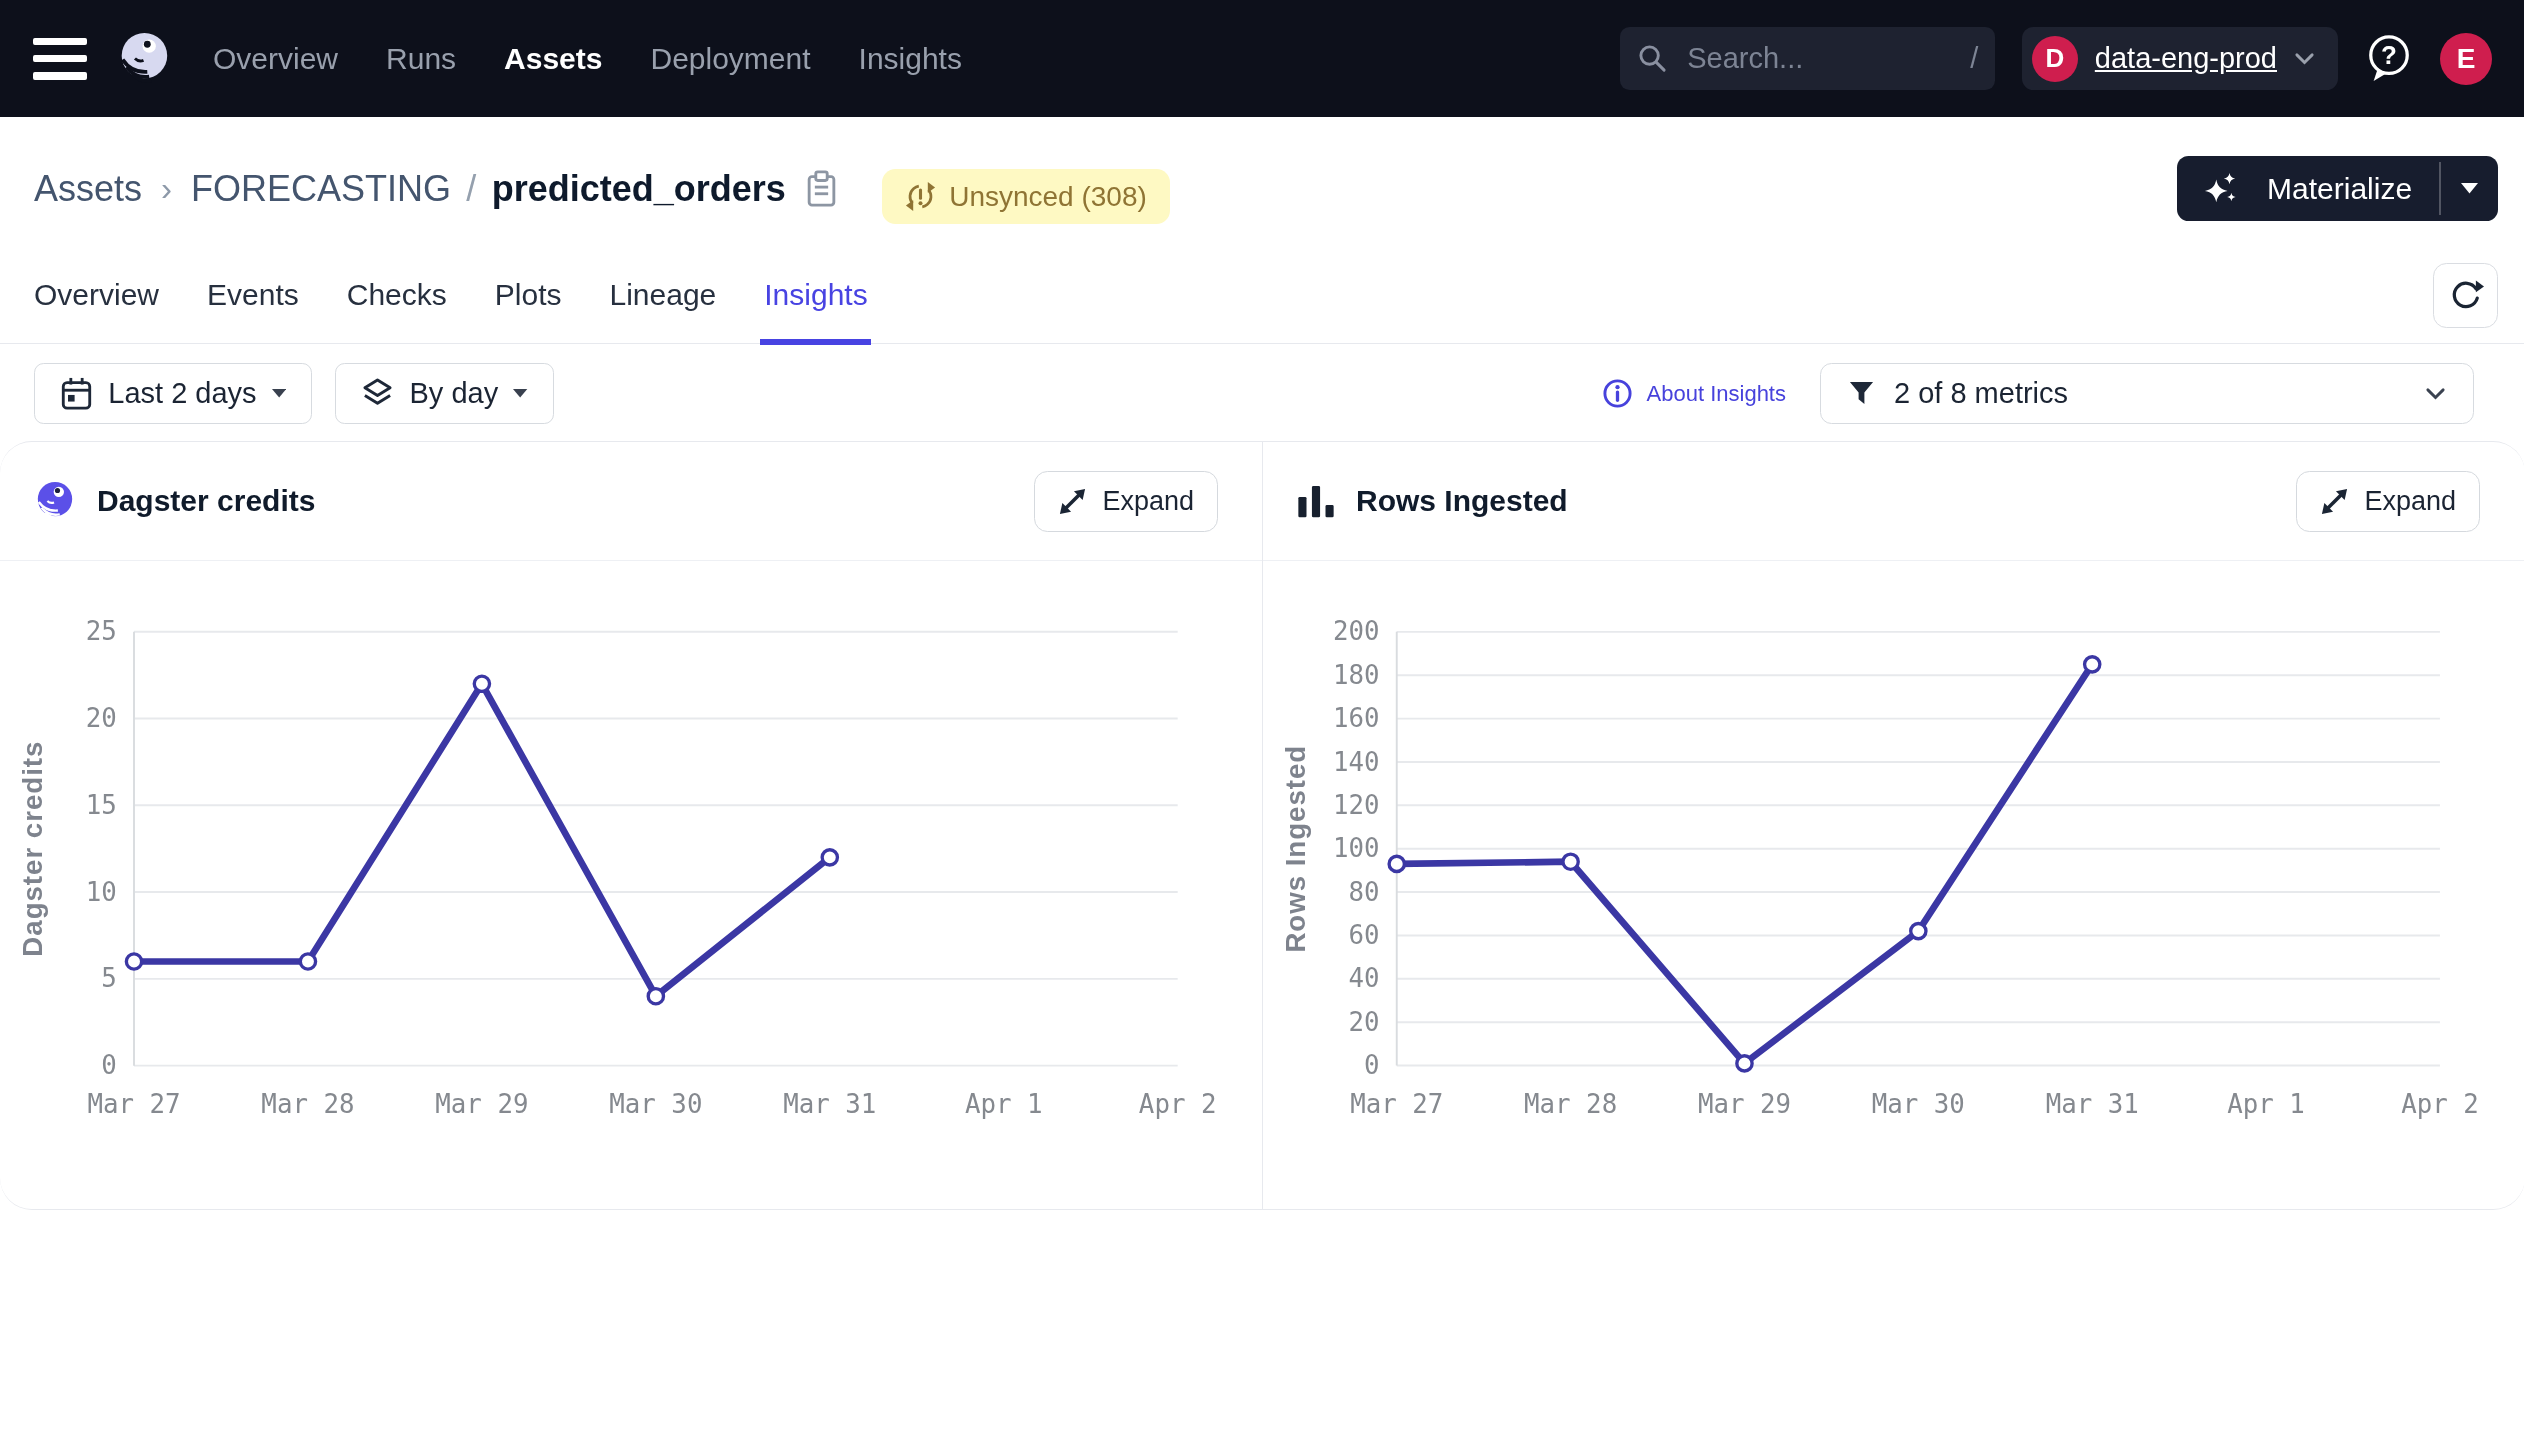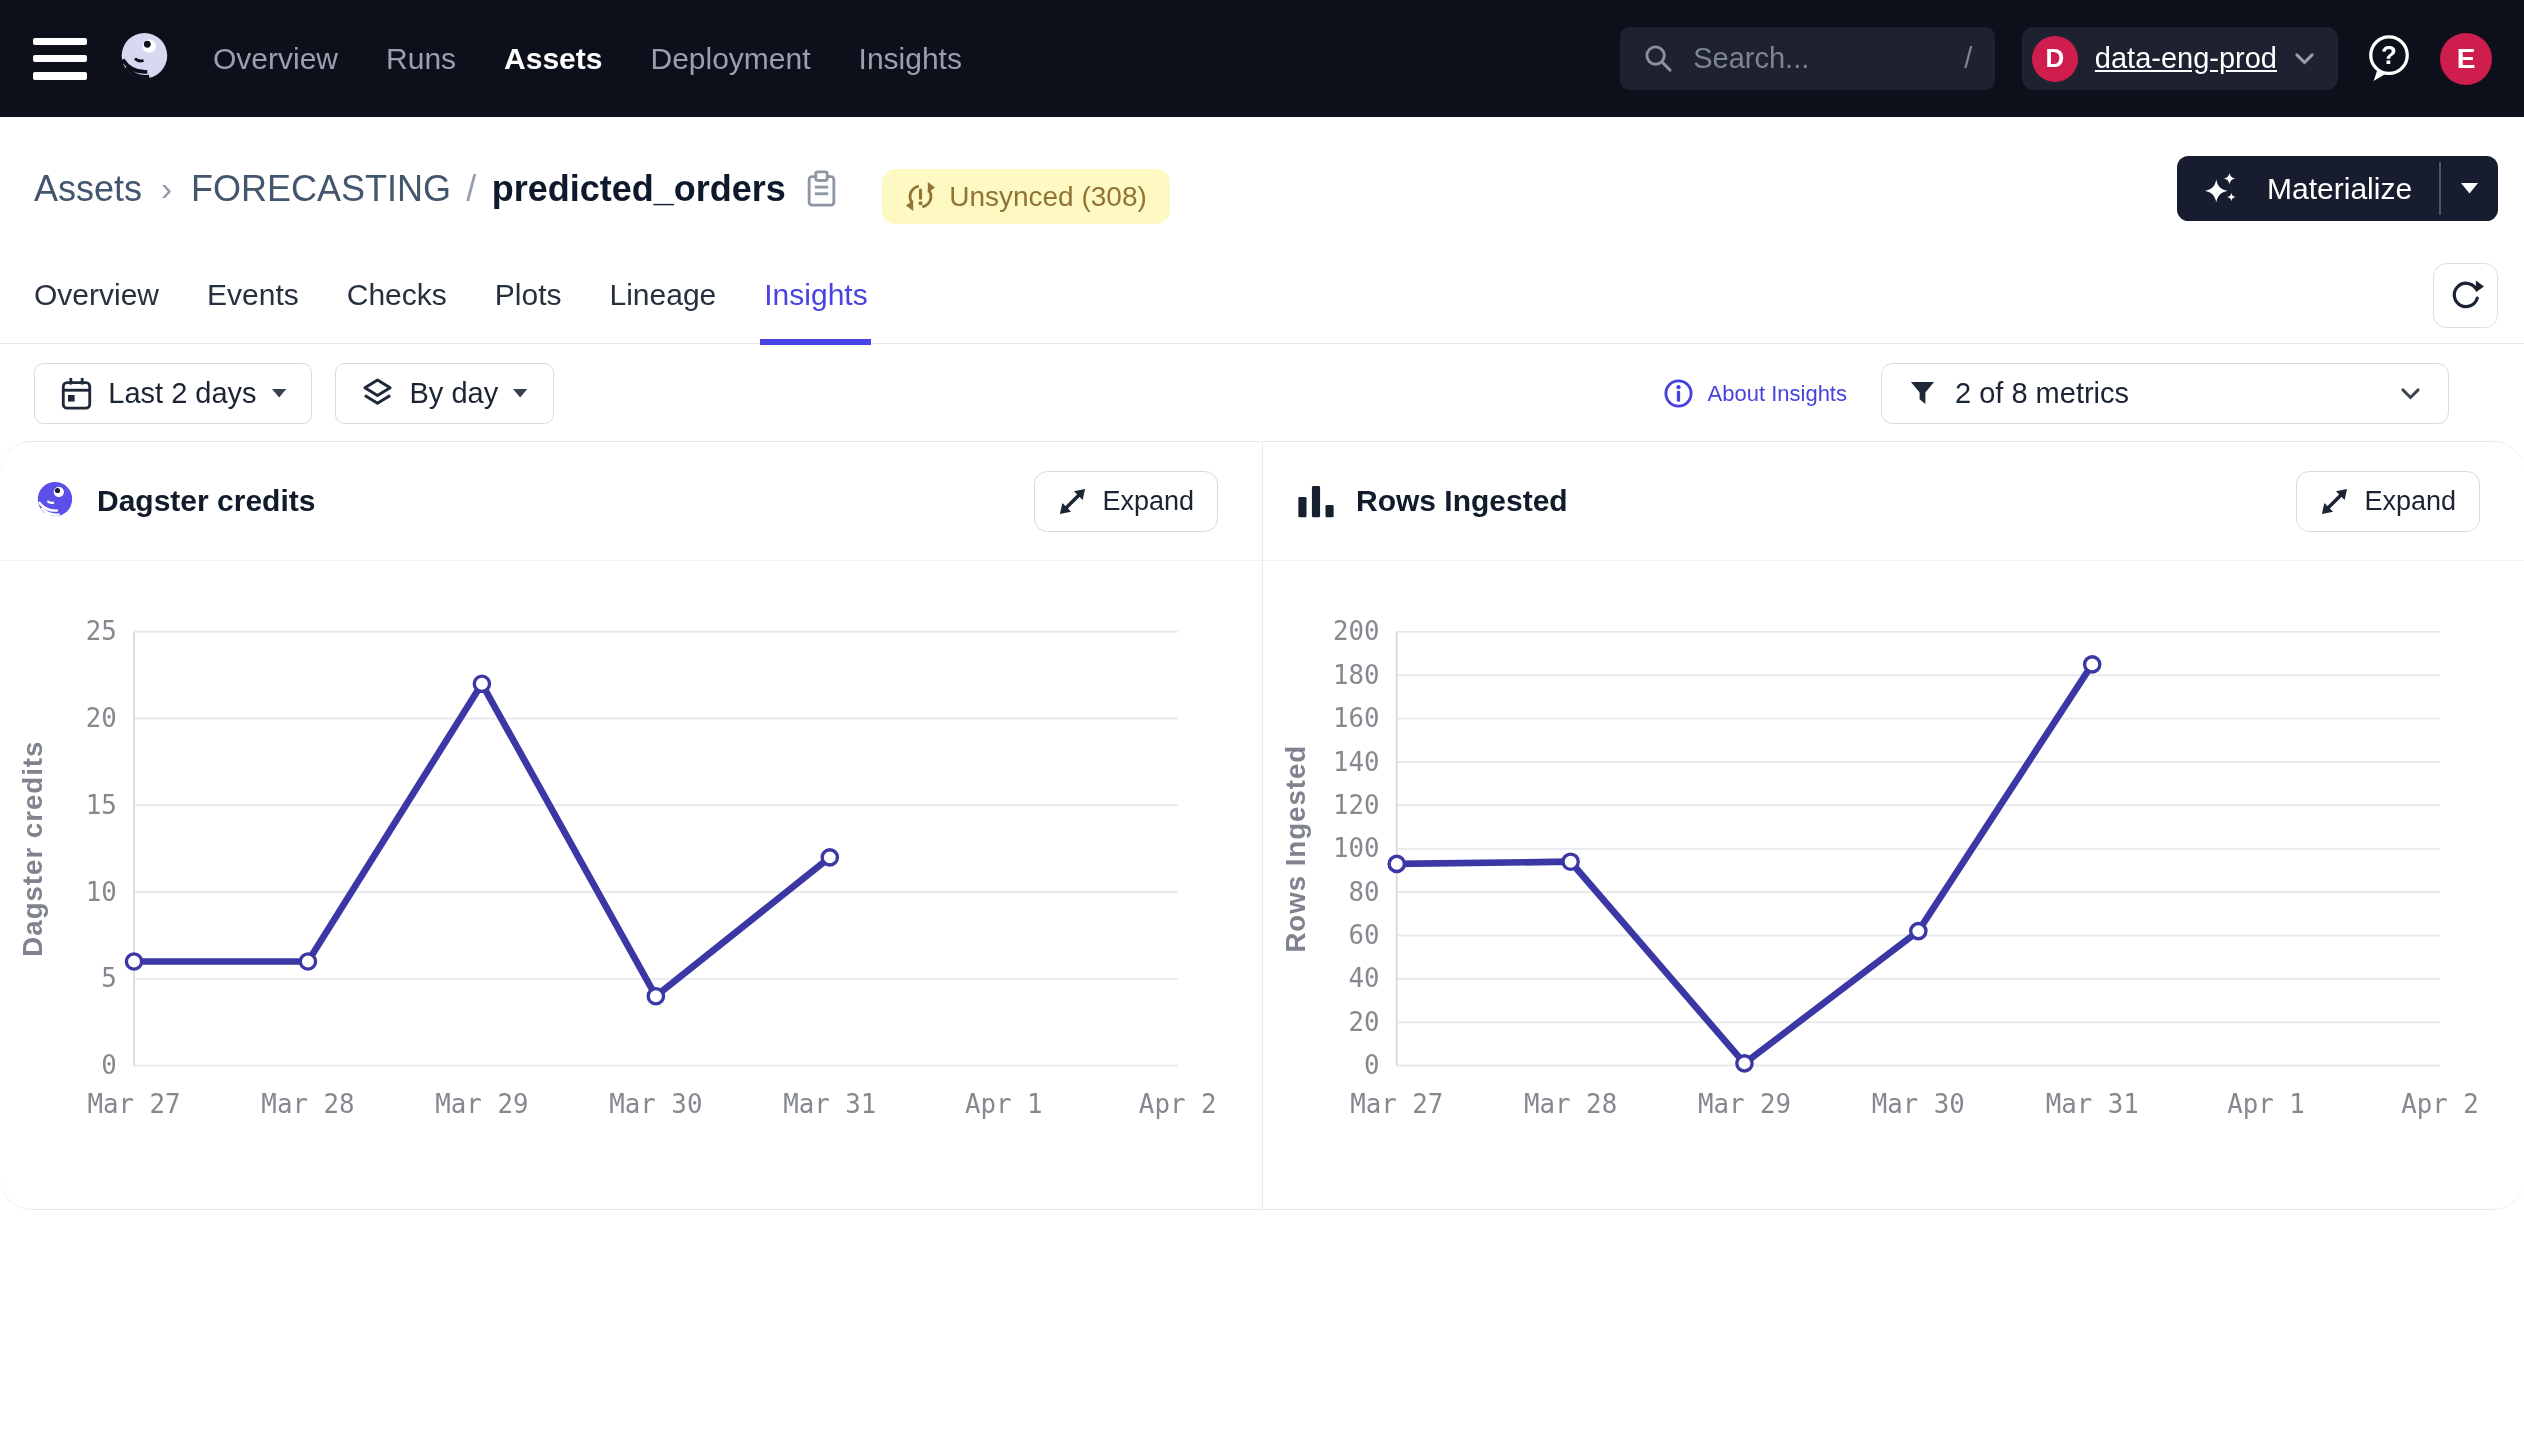--- a/index.html
+++ b/index.html
@@ -8,21 +8,21 @@
 
   
   .topnav{height:117px;background:#0d101b;display:flex;align-items:center;padding:0 33px;}
   .hamburger{width:54px;height:42px;display:flex;flex-direction:column;justify-content:space-between;cursor:pointer;margin-right:29px;}
   .hamburger span{display:block;height:7.7px;background:#fff;border-radius:1.9px;}
   .logo-wrap{margin-right:42px;display:flex;align-items:center;}
   .nav-links{display:flex;align-items:center;gap:48px;}
   .nav-link{font-size:30px;color:#99a0ad;cursor:pointer;}
   .nav-link.active{color:#ffffff;font-weight:700;}
   .topnav-right{margin-left:auto;display:flex;align-items:center;gap:27px;}
-  .searchbox{width:375px;height:63px;background:#1e2230;border-radius:9.6px;display:flex;align-items:center;gap:17px;padding:0 23px;}
+  .searchbox{width:375px;height:63px;background:#1e2230;border-radius:9.6px;display:flex;align-items:center;gap:17px;padding:0 17px;}
   .searchbox input{flex:1;background:transparent;border:0;outline:0;color:#cfd3dc;font-size:29px;font-family:inherit;min-width:0;}
   .searchbox input::placeholder{color:#7d8494;}
   .slash-hint{color:#7d8494;font-size:29px;}
   .orgpill{height:63px;background:#1e2230;border-radius:11.5px;display:flex;align-items:center;gap:17px;padding:0 23px 0 9.6px;cursor:pointer;}
   .d-circle{width:46px;height:46px;border-radius:50%;background:#cf1e4e;color:#fff;font-size:26px;font-weight:700;display:flex;align-items:center;justify-content:center;}
   .org-name{color:#fff;font-size:29px;text-decoration:underline;}
   .avatar{width:52px;height:52px;border-radius:50%;background:#cf1e4e;color:#fff;font-size:28px;font-weight:700;display:flex;align-items:center;justify-content:center;cursor:pointer;}
 
   
   .crumbrow{display:flex;align-items:center;padding:36px 27px 21px 34px;background:#fff;}
@@ -42,21 +42,21 @@
   .tab{font-size:30px;color:#27303f;padding-bottom:31px;cursor:pointer;position:relative;}
   .tab.active{color:#4843e2;font-weight:500;}
   .tab.active::after{content:"";position:absolute;left:-3.8px;right:-3.8px;bottom:-1.9px;height:5.7px;background:#4843e2;}
   .refreshbtn{position:absolute;right:27px;bottom:15.3px;width:65px;height:65px;border:1.9px solid #dadde2;border-radius:13.4px;background:#fff;display:flex;align-items:center;justify-content:center;cursor:pointer;}
 
   
   .filterrow{display:flex;align-items:center;gap:23px;padding:19px 34px 17px;background:#fff;}
   .fbtn{height:61px;border:1.9px solid #d7dbe0;border-radius:9.6px;background:#fff;display:flex;align-items:center;gap:15.3px;padding:0 25px;font-size:29px;color:#1b2433;cursor:pointer;}
   .filter-right{margin-left:auto;display:flex;align-items:center;gap:34px;}
   .about{display:flex;align-items:center;gap:13.4px;color:#4742dc;font-size:22px;cursor:pointer;}
-  .metricsbox{width:568px;height:61px;border:1.9px solid #d7dbe0;border-radius:11.5px;background:#fff;display:flex;align-items:center;gap:19px;padding:0 27px;font-size:29px;color:#1b2433;margin-right:42px;cursor:pointer;}
+  .metricsbox{width:654px;height:61px;border:1.9px solid #d7dbe0;border-radius:11.5px;background:#fff;display:flex;align-items:center;gap:19px;padding:0 27px;font-size:29px;color:#1b2433;margin-right:17px;cursor:pointer;}
   .metricsbox .spacer{flex:1;}
 
   
   .charts{display:grid;grid-template-columns:1262px 1262px;border-top:1.9px solid #e7e9ee;border-bottom:1.9px solid #e7e9ee;background:#fff;border-radius:32px;}
   .panel+.panel{border-left:1.9px solid #e7e9ee;}
   .panel-header{height:119px;display:flex;align-items:center;padding:0 44px 0 34px;border-bottom:1.9px solid #eef0f4;}
   .panel-title{font-size:30px;font-weight:700;color:#101b2b;margin-left:21px;}
   .expandbtn{margin-left:auto;height:61px;border:1.9px solid #d5d9de;border-radius:13.4px;background:#fff;display:flex;align-items:center;gap:15.3px;padding:0 23px;font-size:27px;color:#1b2433;cursor:pointer;}
   .panel-body{height:648px;}
   svg.chart{width:100%;height:100%;display:block;}

